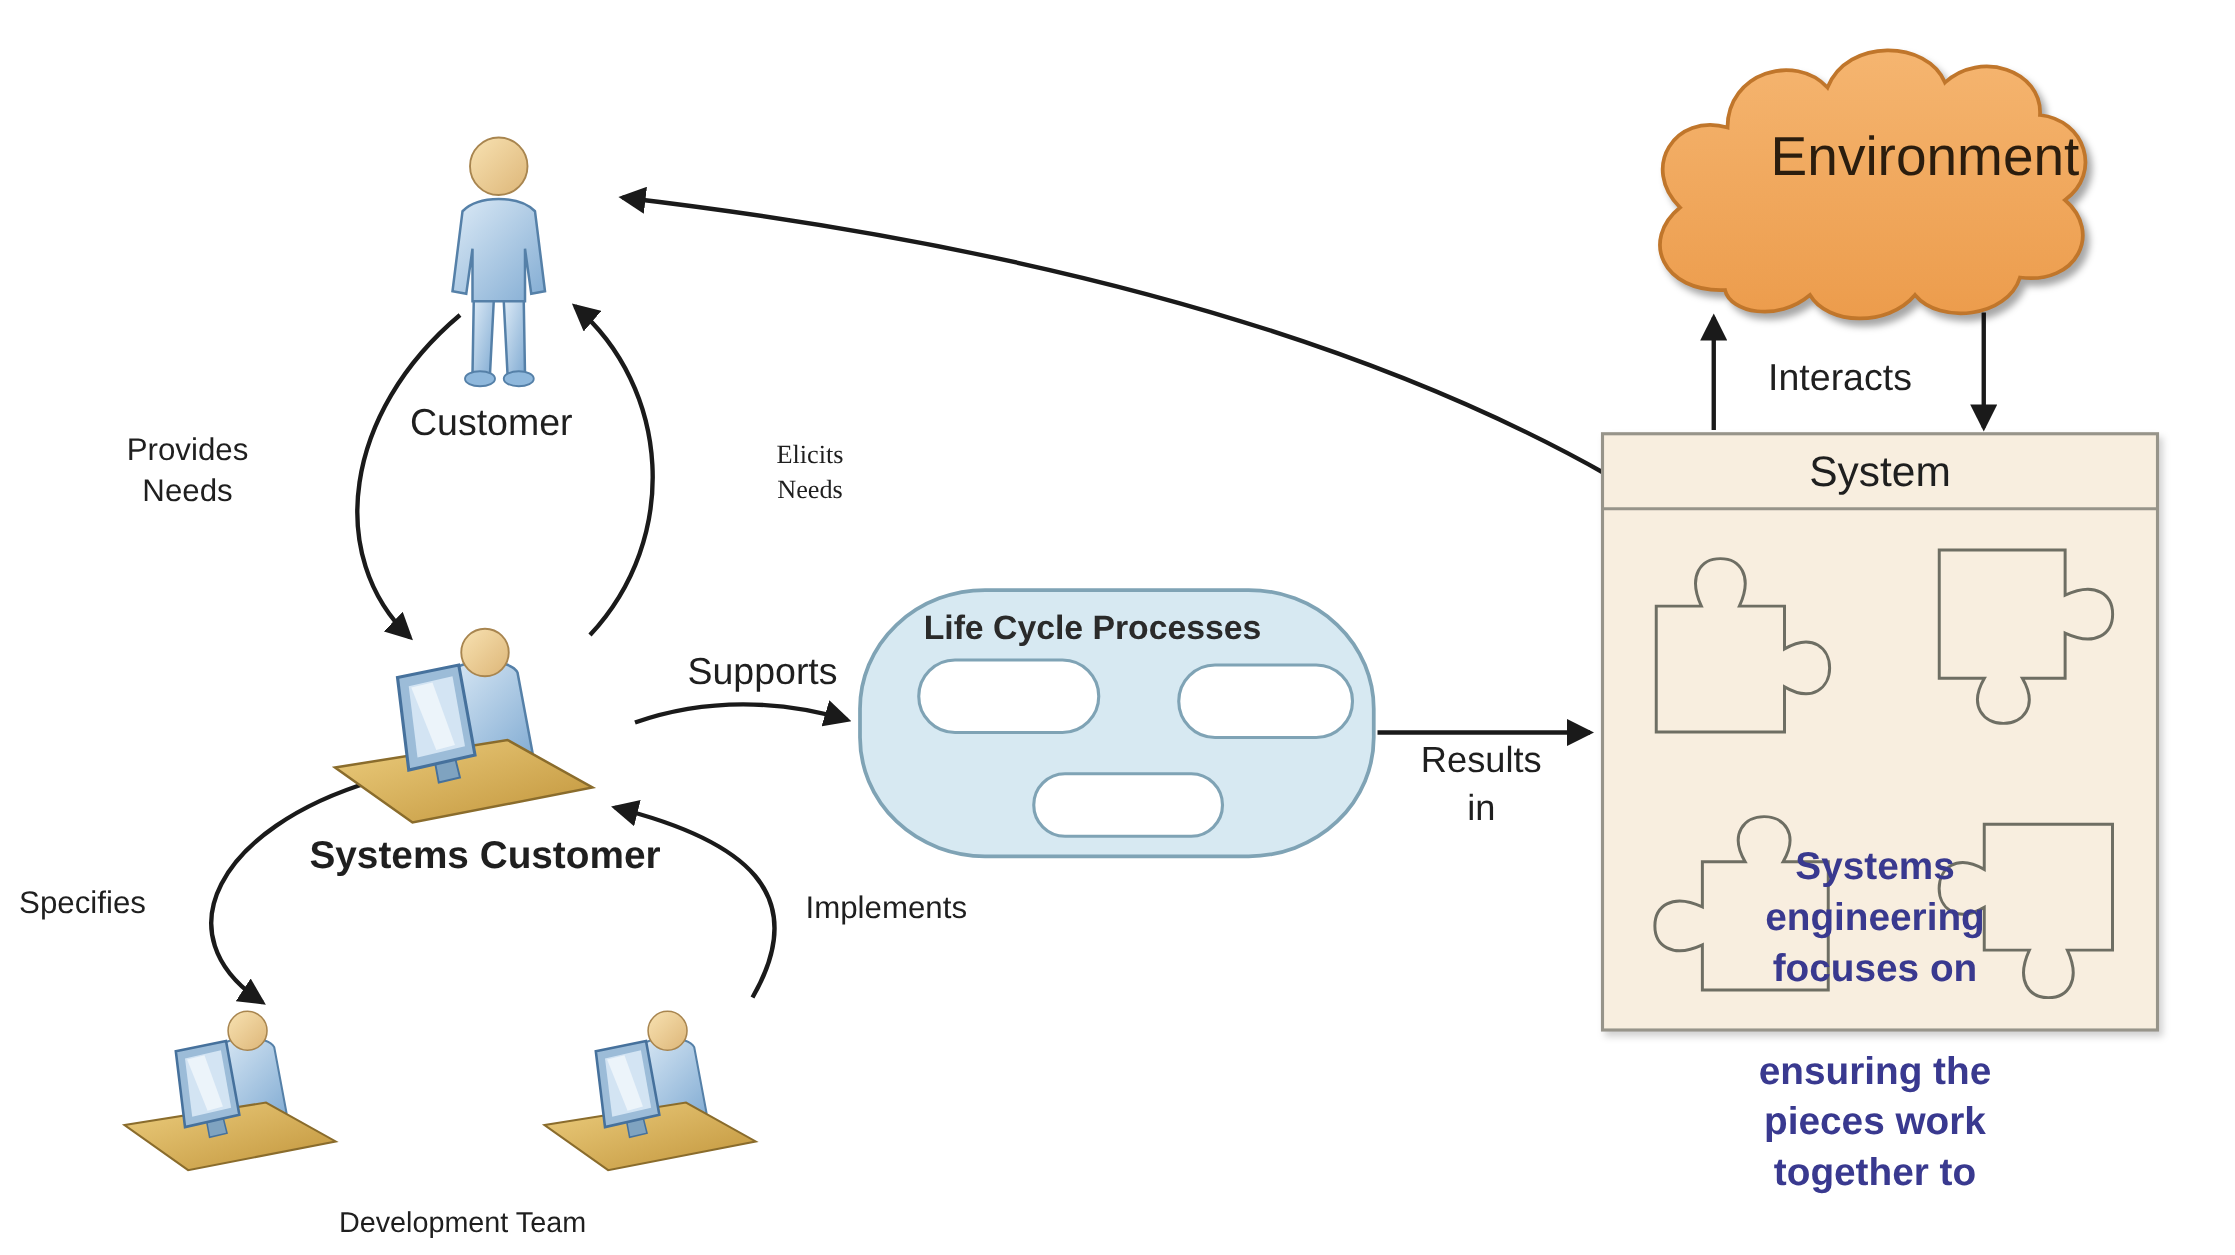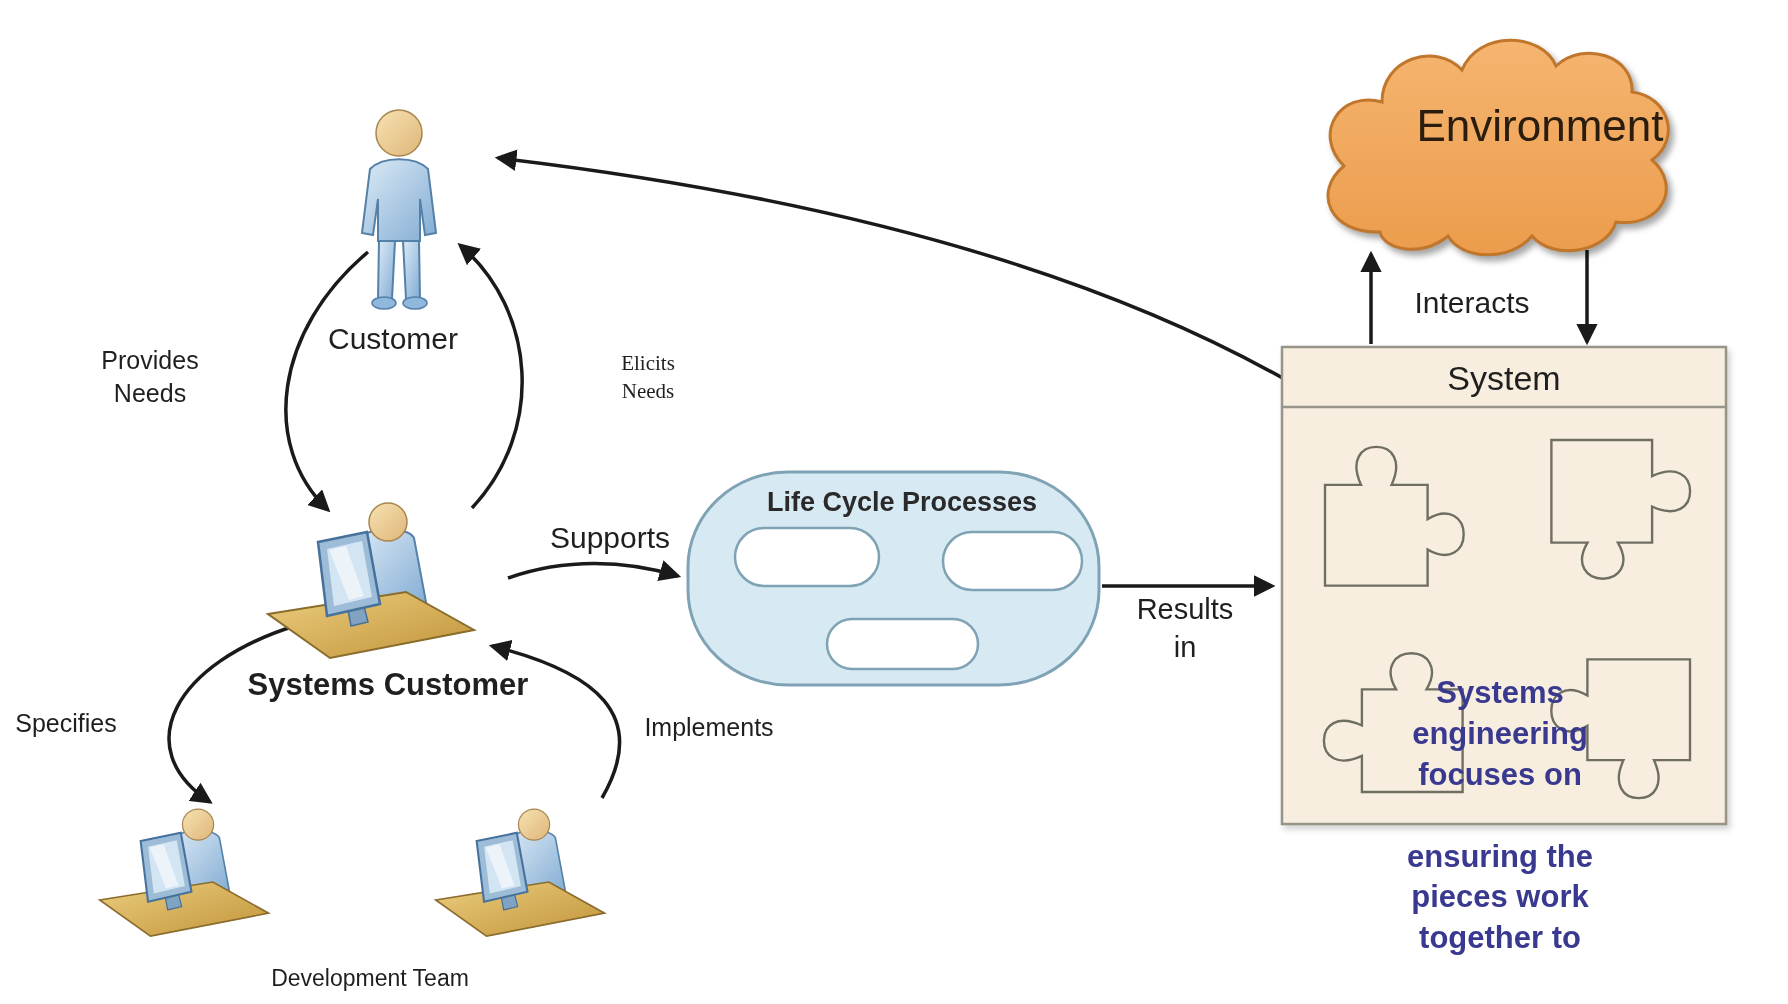--- a/index.html
+++ b/index.html
@@ -128,21 +128,21 @@
   <div class="lbl" style="left:150px; top:377px; font-size:25px;">Provides
 Needs</div>
 
   <div class="lbl" style="left:648px; top:378px; font-size:21px;font-family:Liberation Serif, serif;">Elicits
 Needs</div>
 
   <div class="lbl" style="left:388px; top:685px; font-size:31px; font-weight:bold;">Systems Customer</div>
 
   <div class="lbl" style="left:610px; top:538px; font-size:30px;">Supports</div>
 
-  <div class="lbl" style="left:902px; top:503px; font-size:27px; font-weight:bold; color:#2a2a2a;">Life Cycle Processes</div>
+  <div class="lbl" style="left:874px; top:503px; font-size:27px; font-weight:bold; color:#2a2a2a;">Life Cycle Processes</div>
 
   <div class="lbl" style="left:1185px; top:628px; font-size:29px;">Results
 in</div>
 
   <div class="lbl" style="left:1504px; top:378px; font-size:34px;">System</div>
 
   <div class="lbl" style="left:1492px; top:126px; font-size:44px; color:#2b1d0e;margin-left:48px;">Environment</div>
 
   <div class="lbl" style="left:1472px; top:303px; font-size:30px;">Interacts</div>
 

